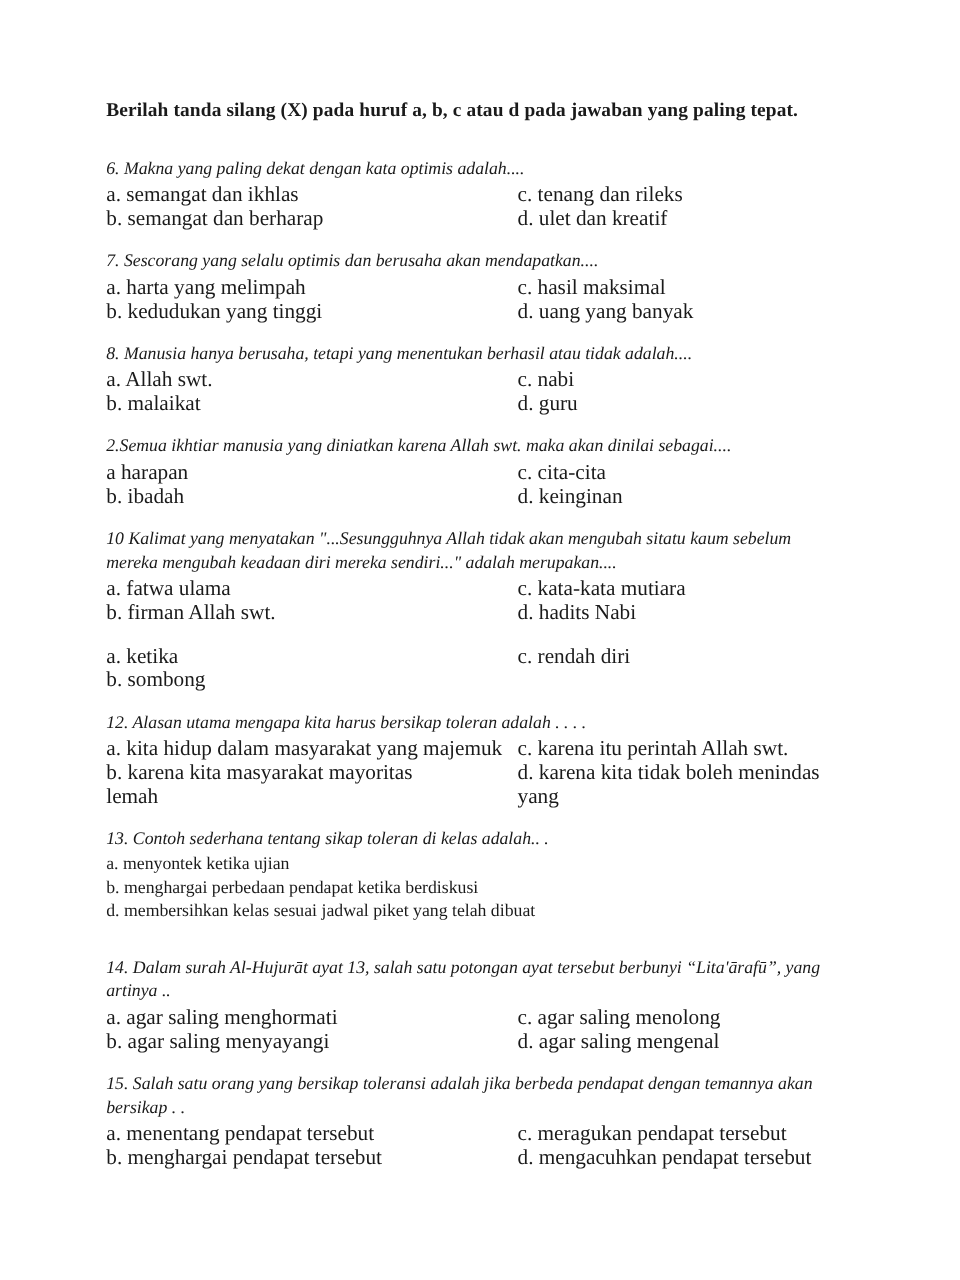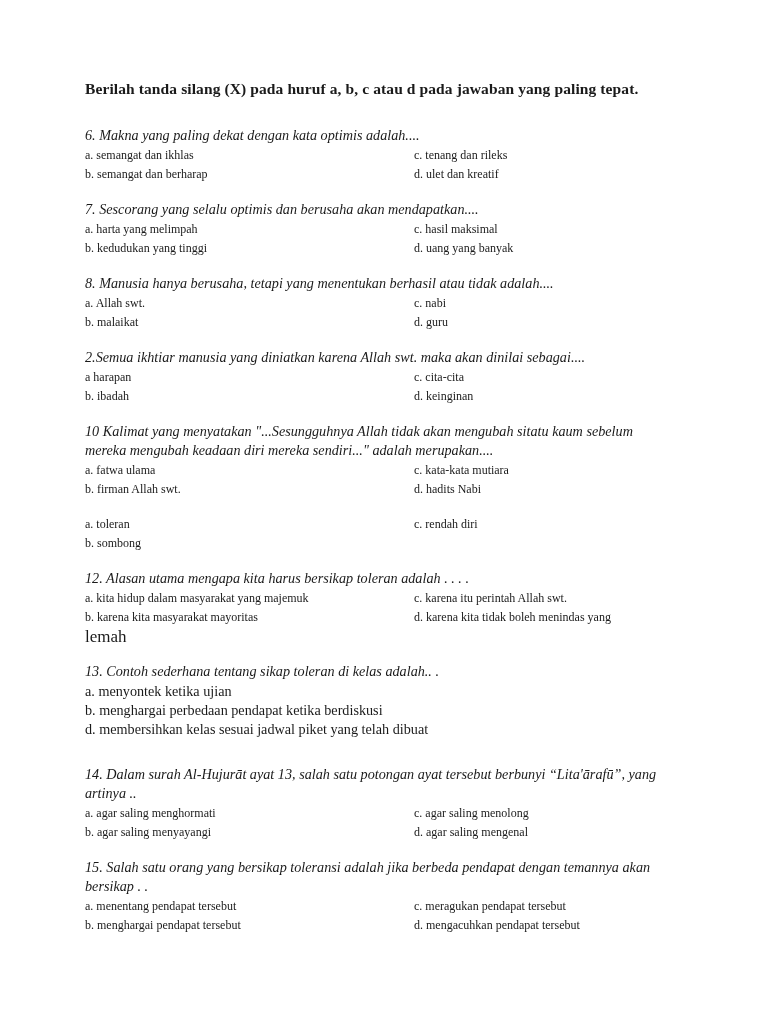--- a/index.html
+++ b/index.html
@@ -45,21 +45,21 @@
     line-height: 19px;
     margin: 0 0 1px 0;
     max-width: 577px;
     font-style: italic;
   }
   .options {
     display: block;
   }
   .opt-row {
     position: relative;
-    font-size: 12px;
+    font-size: 17px;
     line-height: 19px;
     min-height: 19px;
   }
   .opt-row .col-left {
     display: inline-block;
     vertical-align: top;
   }
   .opt-row .col-right {
     position: absolute;
     left: 329px;
@@ -113,21 +113,21 @@
       </div>
       <div class="question-block">
         <p class="q-stem">10 Kalimat yang menyatakan "...Sesungguhnya Allah tidak akan mengubah sitatu kaum sebelum mereka mengubah keadaan diri mereka sendiri..." adalah merupakan....</p>
         <div class="options">
           <div class="opt-row"><span class="col-left">a. fatwa ulama</span><span class="col-right">c. kata-kata mutiara</span></div>
           <div class="opt-row"><span class="col-left">b. firman Allah swt.</span><span class="col-right">d. hadits Nabi</span></div>
         </div>
       </div>
       <div class="question-block">
         <div class="options">
-          <div class="opt-row"><span class="col-left">a. toleran</span><span class="col-right">c. rendah diri</span></div>
+          <div class="opt-row"><span class="col-left">a. ketika</span><span class="col-right">c. rendah diri</span></div>
           <div class="opt-row"><span class="col-left">b. sombong</span></div>
         </div>
       </div>
       <div class="question-block">
         <p class="q-stem">12. Alasan utama mengapa kita harus bersikap toleran adalah . . . .</p>
         <div class="options">
           <div class="opt-row"><span class="col-left">a. kita hidup dalam masyarakat yang majemuk</span><span class="col-right">c. karena itu perintah Allah swt.</span></div>
           <div class="opt-row"><span class="col-left">b. karena kita masyarakat mayoritas</span><span class="col-right">d. karena kita tidak boleh menindas yang</span></div>
         </div>
         <div class="cont-line">lemah</div>

